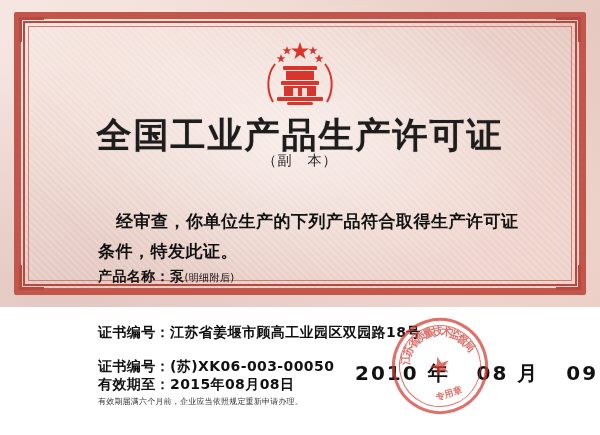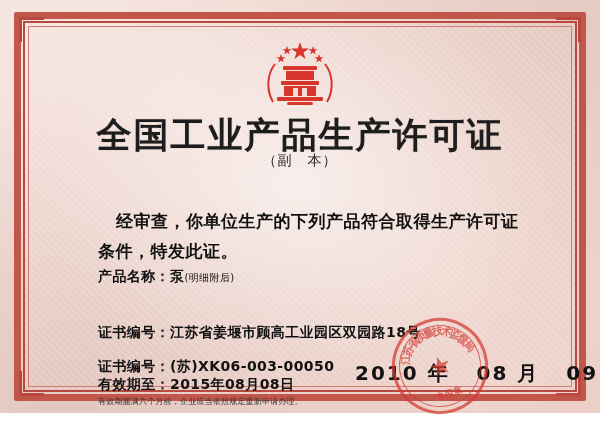--- a/index.html
+++ b/index.html
@@ -11,21 +11,21 @@
     width: 600px;
     height: 435px;
     font-family: "DejaVu Sans", sans-serif;
     overflow: hidden;
   }
 
   
   .certificate {
     position: relative;
     width: 600px;
-    height: 413px;
+    height: 307px;
     background: linear-gradient(135deg, #f6e6e1 0%, #f3ddd6 35%, #f0d7cf 70%, #ecd0c8 100%);
     box-sizing: border-box;
   }
   
   .paper-tone {
     position: absolute;
     inset: 0;
     background:
       radial-gradient(ellipse at 50% 45%, rgba(255,255,255,0.55) 0%, rgba(255,255,255,0.0) 62%),
       radial-gradient(ellipse at 10% 95%, rgba(180,140,130,0.25) 0%, rgba(255,255,255,0) 55%),

